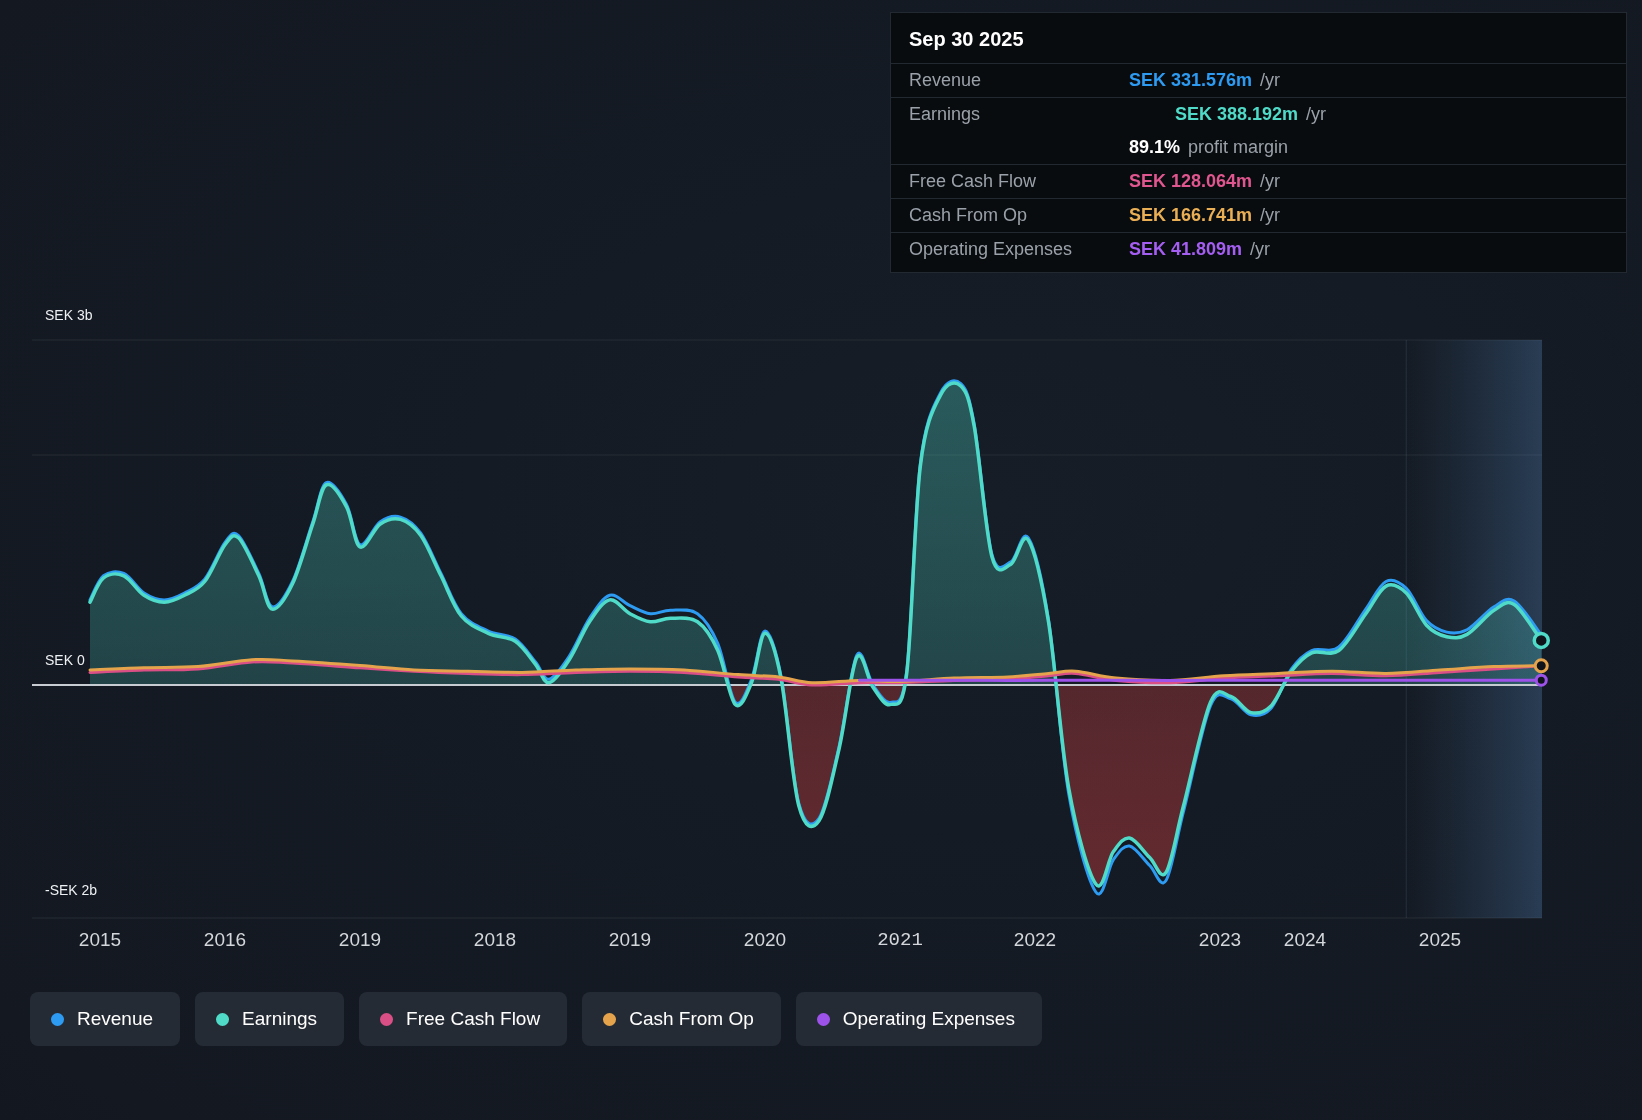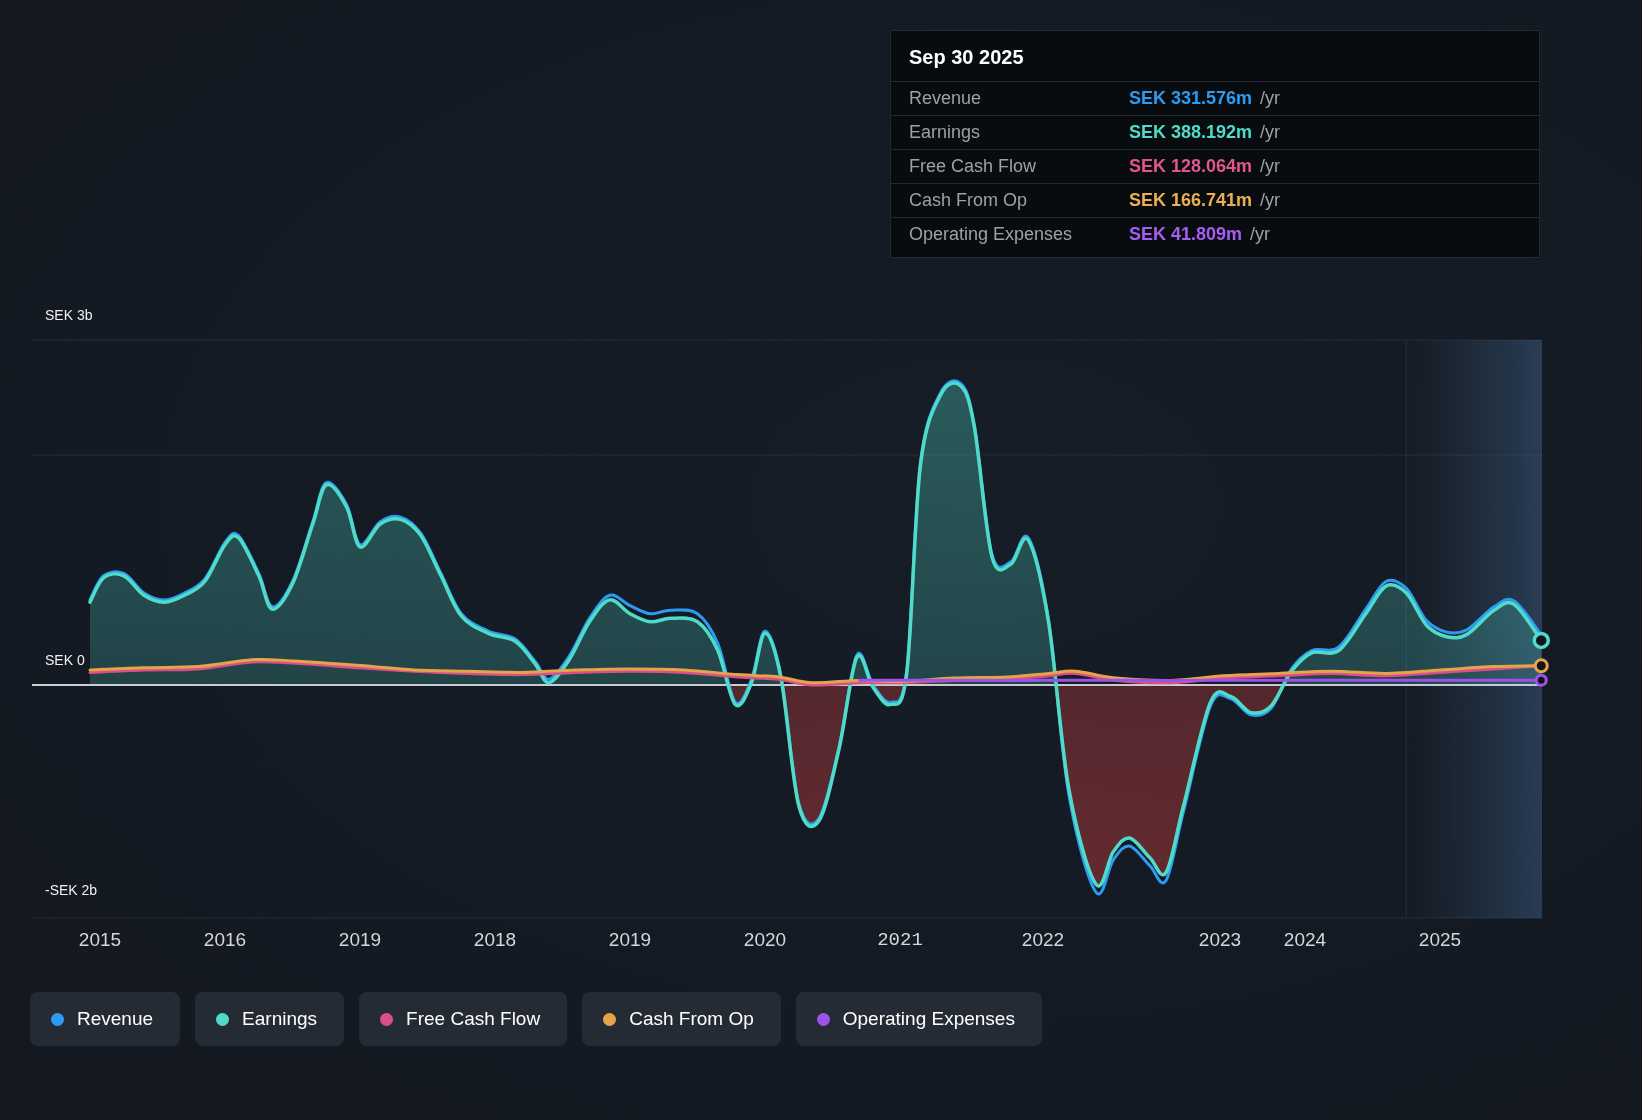--- a/index.html
+++ b/index.html
@@ -5,21 +5,21 @@
   html,body{margin:0;padding:0;background:#10151b;}
   .screen{
     position:relative;width:1642px;height:1120px;overflow:hidden;
     background:radial-gradient(130% 120% at 60% 45%, #161d26 0%, #131821 60%, #0e1319 100%);
     font-family:"Liberation Sans", sans-serif;color:#e8eaed;
   }
   #chart-svg{position:absolute;left:0;top:0;}
   .y-label{position:absolute;left:45px;font-size:14px;color:#eef1f3;z-index:3;}
   .x-label{position:absolute;top:929px;font-size:19px;color:#d3d7db;transform:translateX(-50%);z-index:3;}
   .tooltip{
-    position:absolute;left:890px;top:30px;width:650px;box-sizing:border-box;
+    position:absolute;left:890px;top:12px;width:737px;box-sizing:border-box;
     background:#090c0f;border:1px solid #232930;z-index:10;
   }
   .tt-title{font-size:20px;font-weight:bold;color:#ffffff;padding:15px 18px 12px 18px;}
   .tt-row{display:flex;align-items:center;height:33px;padding:0 18px;font-size:18px;border-top:1px solid #232930;}
   .tt-row.no-div{border-top:none;}
   .tt-label{flex:0 0 220px;color:#9aa1a9;}
   .tt-value{font-weight:bold;}
   .tt-suffix{color:#9aa1a9;margin-left:8px;}
   .tt-pad{height:6px;}
   .legend{position:absolute;left:30px;top:992px;display:flex;gap:15px;z-index:5;}
@@ -80,38 +80,43 @@
       <div class="y-label" style="top: 882px;">-SEK 2b</div>
     </div>
   <div id="x-labels">
       <div class="x-label" style="left: 100px;">2015</div>
       <div class="x-label" style="left: 225px;">2016</div>
       <div class="x-label" style="left: 360px;">2019</div>
       <div class="x-label" style="left: 495px;">2018</div>
       <div class="x-label" style="left: 630px;">2019</div>
       <div class="x-label" style="left: 765px;">2020</div>
       <div class="x-label" style="left: 900px; font-family: Liberation Mono, monospace;">2021</div>
-      <div class="x-label" style="left: 1035px; margin-left: 8px;">2022</div>
+      <div class="x-label" style="left: 1035px;">2022</div>
       <div class="x-label" style="left: 1220px;">2023</div>
       <div class="x-label" style="left: 1305px;">2024</div>
       <div class="x-label" style="left: 1440px;">2025</div>
     </div>
 
   <div class="tooltip">
     <div class="tt-title">Sep 30 2025</div>
     <div id="tt-rows">
         <div class="tt-row">
           <span class="tt-label">Revenue</span>
           <span class="tt-value" style="color: rgb(46, 155, 242);">SEK 331.576m</span>
           <span class="tt-suffix">/yr</span>
         </div>
         <div class="tt-row">
           <span class="tt-label">Earnings</span>
-          <span class="tt-value" style="color: rgb(79, 219, 200);">SEK 388.192m</span>
+          <span class="tt-value" style="color: rgb(79, 219, 200); margin-left: 46px;">SEK 388.192m</span>
           <span class="tt-suffix">/yr</span>
+        </div>
+        <div class="tt-row no-div">
+          <span class="tt-label"></span>
+          <span class="tt-value" style="color: rgb(255, 255, 255);">89.1%</span>
+          <span class="tt-suffix">profit margin</span>
         </div>
         <div class="tt-row">
           <span class="tt-label">Free Cash Flow</span>
           <span class="tt-value" style="color: rgb(224, 86, 143);">SEK 128.064m</span>
           <span class="tt-suffix">/yr</span>
         </div>
         <div class="tt-row">
           <span class="tt-label">Cash From Op</span>
           <span class="tt-value" style="color: rgb(234, 175, 85);">SEK 166.741m</span>
           <span class="tt-suffix">/yr</span>

